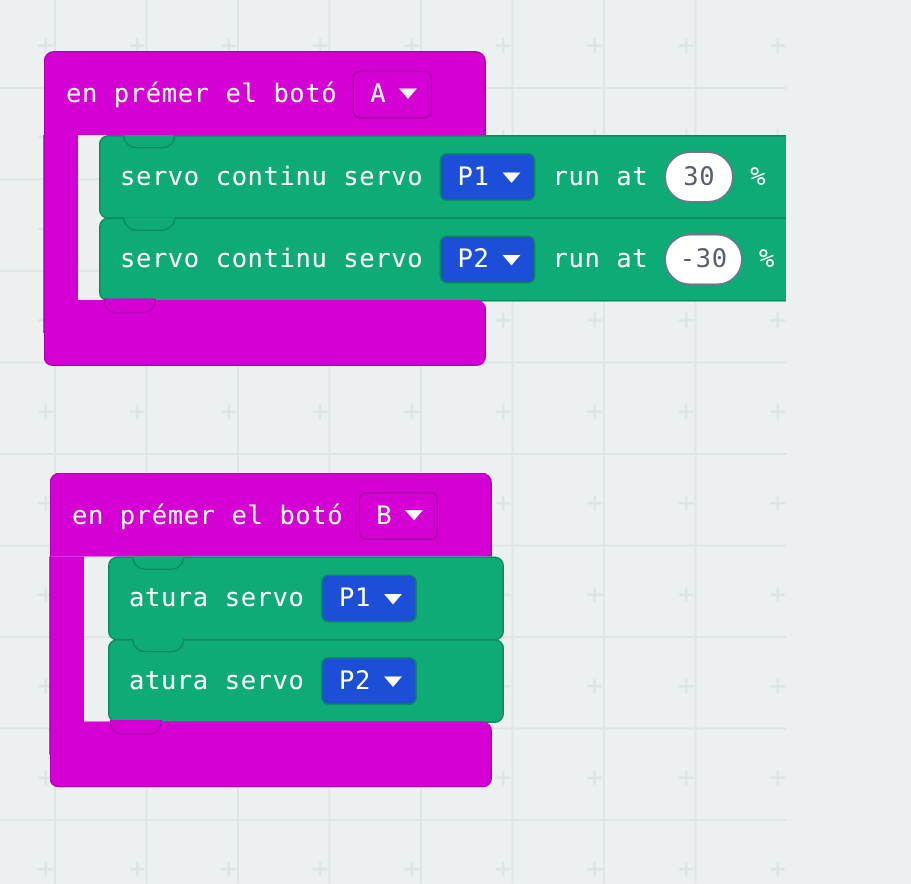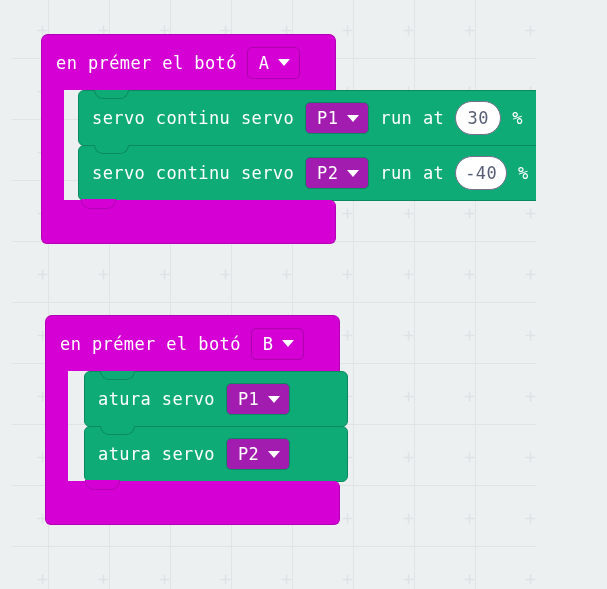--- a/index.html
+++ b/index.html
@@ -20,21 +20,20 @@
     position: relative;
     width: 524px;
     height: 589px;
     background-color: #ecf0f1;
     background-image:
       linear-gradient(to right, #dfe4e5 0px, #dfe4e5 1px, transparent 1px),
       linear-gradient(to bottom, #dfe4e5 0px, #dfe4e5 1px, transparent 1px);
     background-size: 61px 61px, 61px 61px;
     background-position: 341px 302px, 341px 302px;
     overflow: hidden;
-    margin-left: 12px;
   }
   
   #grid-overlay {
     position: absolute;
     inset: 0;
     pointer-events: none;
   }
 
   
   .script {
@@ -72,21 +71,21 @@
     padding: 5px 9px 5px 11px;
     font-size: 17px;
     color: #ffffff;
     box-sizing: border-box;
   }
   .dd-magenta {
     background: #d400d4;
     border: 1px solid #ab00ab;
   }
   .dd-green {
-    background: #a21caf;
+    background: #1d4ed8;
     border: 1px solid #0b8a5f;
   }
   .caret {
     width: 0; height: 0;
     border-left: 6px solid transparent;
     border-right: 6px solid transparent;
     border-top: 7px solid #ffffff;
   }
 
   
@@ -227,21 +226,21 @@
         </div>
 
         <div class="blk" style="width:545px; height:56px;">
           <span class="blk-notch"></span>
           <span class="blk-label">servo continu servo</span>
           <span class="field-dd dd-green">
             <span>P2</span>
             <span class="caret"></span>
           </span>
           <span class="blk-label">run at</span>
-          <span class="field-num">-40</span>
+          <span class="field-num">-30</span>
           <span class="blk-label">%</span>
         </div>
       </div>
 
       <div class="wrap-foot" style="width:295px; height:44px; margin-top:-1px;">
         <span class="foot-notch"></span>
       </div>
     </div>
   </div>
 

